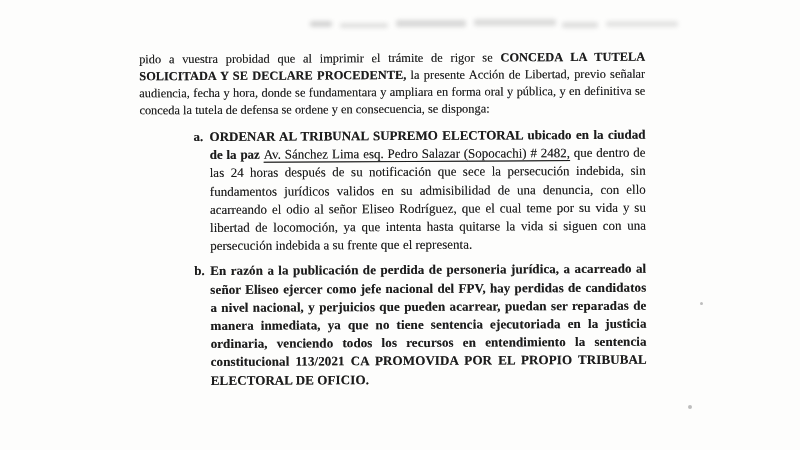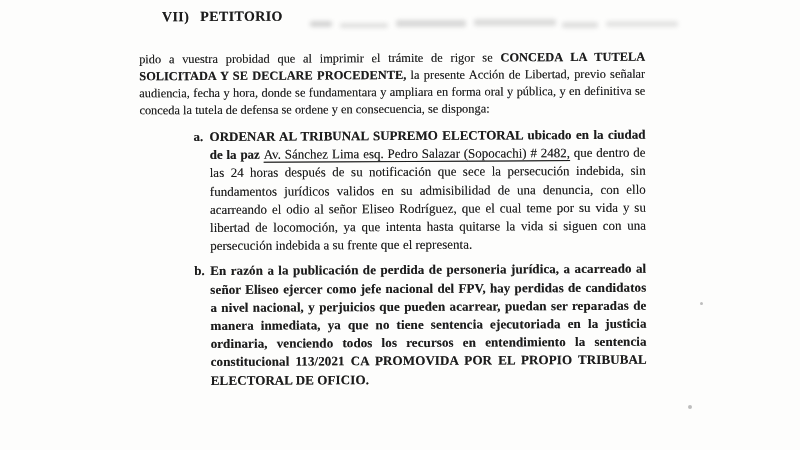--- a/index.html
+++ b/index.html
@@ -91,23 +91,20 @@
     <div class="artifact" style="left:396px; top:20px; width:70px; height:7px; opacity:.40;"></div>
     <div class="artifact" style="left:474px; top:19px; width:82px; height:7px; opacity:.36;"></div>
     <div class="artifact" style="left:562px; top:22px; width:36px; height:6px; opacity:.33;"></div>
     <div class="artifact" style="left:606px; top:21px; width:72px; height:6px; opacity:.28;"></div>
     <div class="speck" style="left:688px; top:405px; width:4px; height:4px;"></div>
     <div class="speck" style="left:700px; top:302px; width:3px; height:3px;"></div>
   </div>
 
   <div class="content">
 
-    <div class="heading">
-      <span class="numeral">VII)</span><span>PETITORIO</span>
-    </div>
 
     <p class="intro"><span>pido a vuestra probidad que al imprimir el trámite de rigor se </span><span class="run-bold">CONCEDA LA TUTELA SOLICITADA Y SE DECLARE PROCEDENTE,</span><span> la presente Acción de Libertad, previo señalar audiencia, fecha y hora, donde se fundamentara y ampliara en forma oral y pública, y en definitiva se conceda la tutela de defensa se ordene y en consecuencia, se disponga:</span></p>
 
     <div class="items">
 
       <div class="item item-a">
         <span class="marker">a.</span>
         <div class="item-text"><span class="run-bold">ORDENAR AL TRIBUNAL SUPREMO ELECTORAL ubicado en la ciudad de la paz </span><span class="run-underline">Av. Sánchez Lima esq. Pedro Salazar (Sopocachi) # 2482,</span><span> que dentro de las 24 horas después de su notificación que sece la persecución indebida, sin fundamentos jurídicos validos en su admisibilidad de una denuncia, con ello acarreando el odio al señor Eliseo Rodríguez, que el cual teme por su vida y su libertad de locomoción, ya que intenta hasta quitarse la vida si siguen con una persecución indebida a su frente que el representa.</span></div>
       </div>
 

